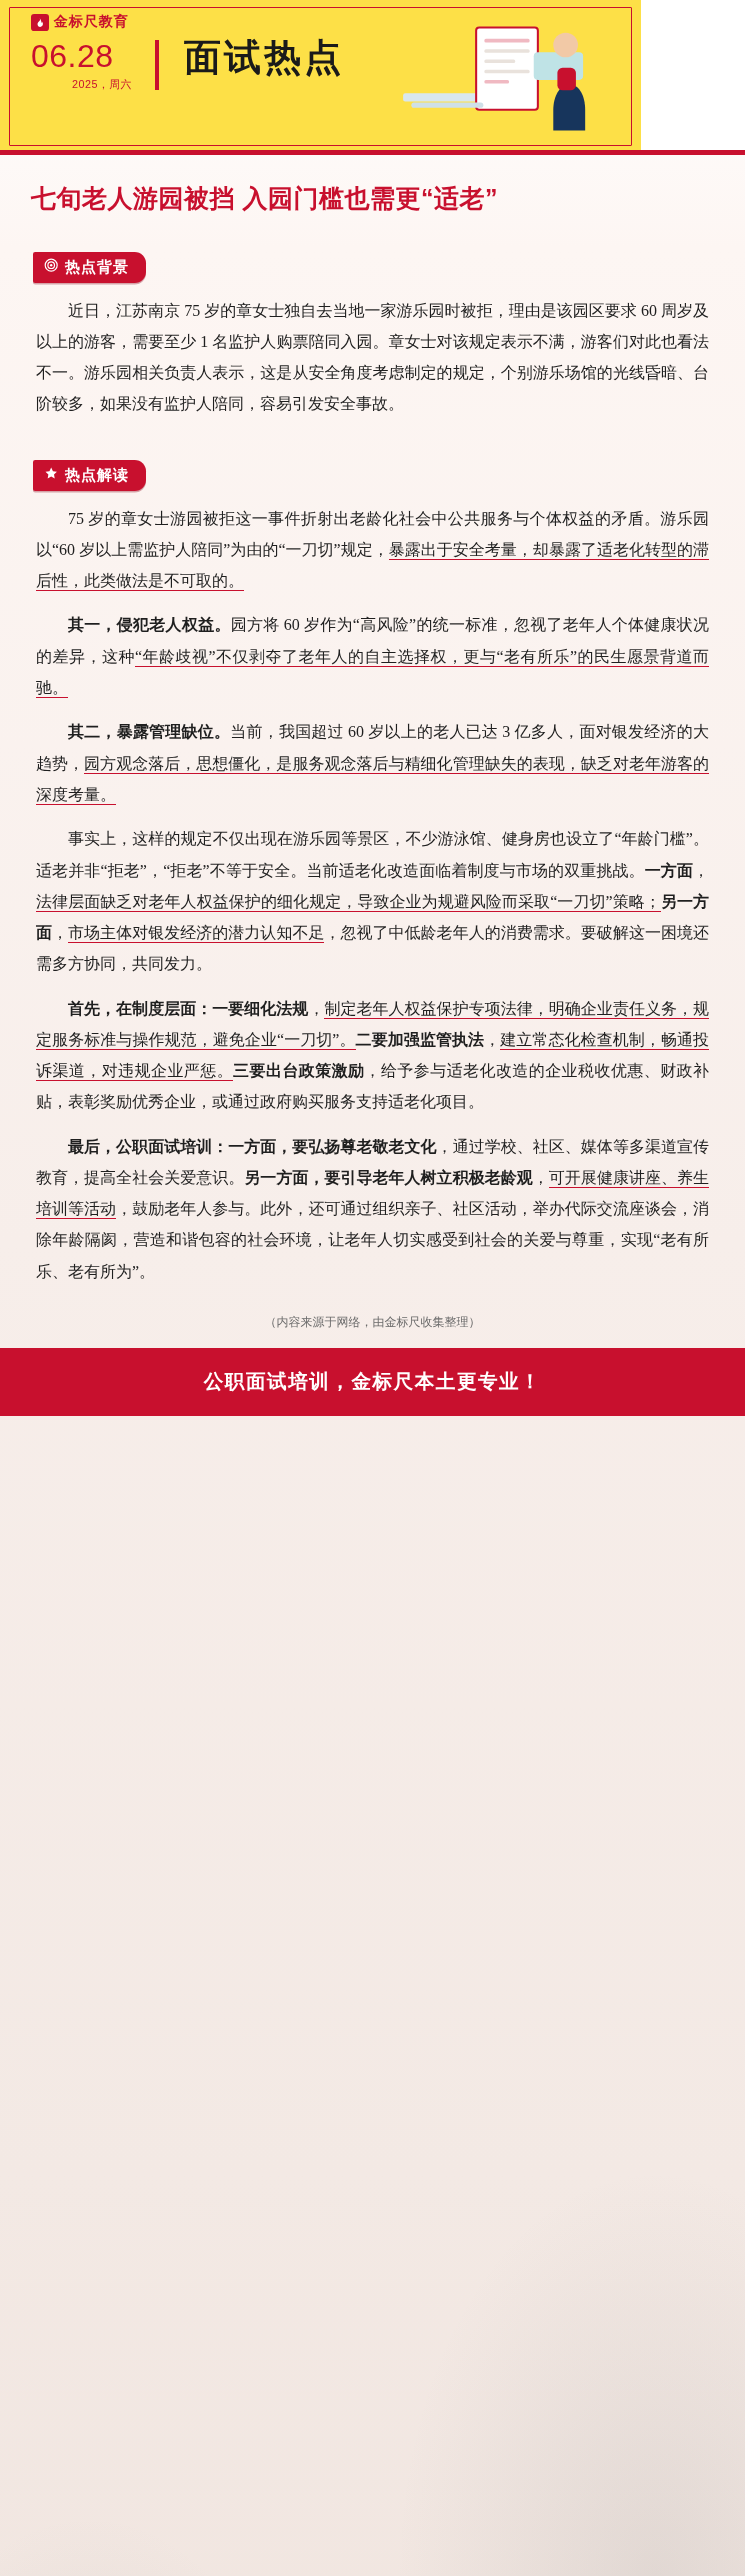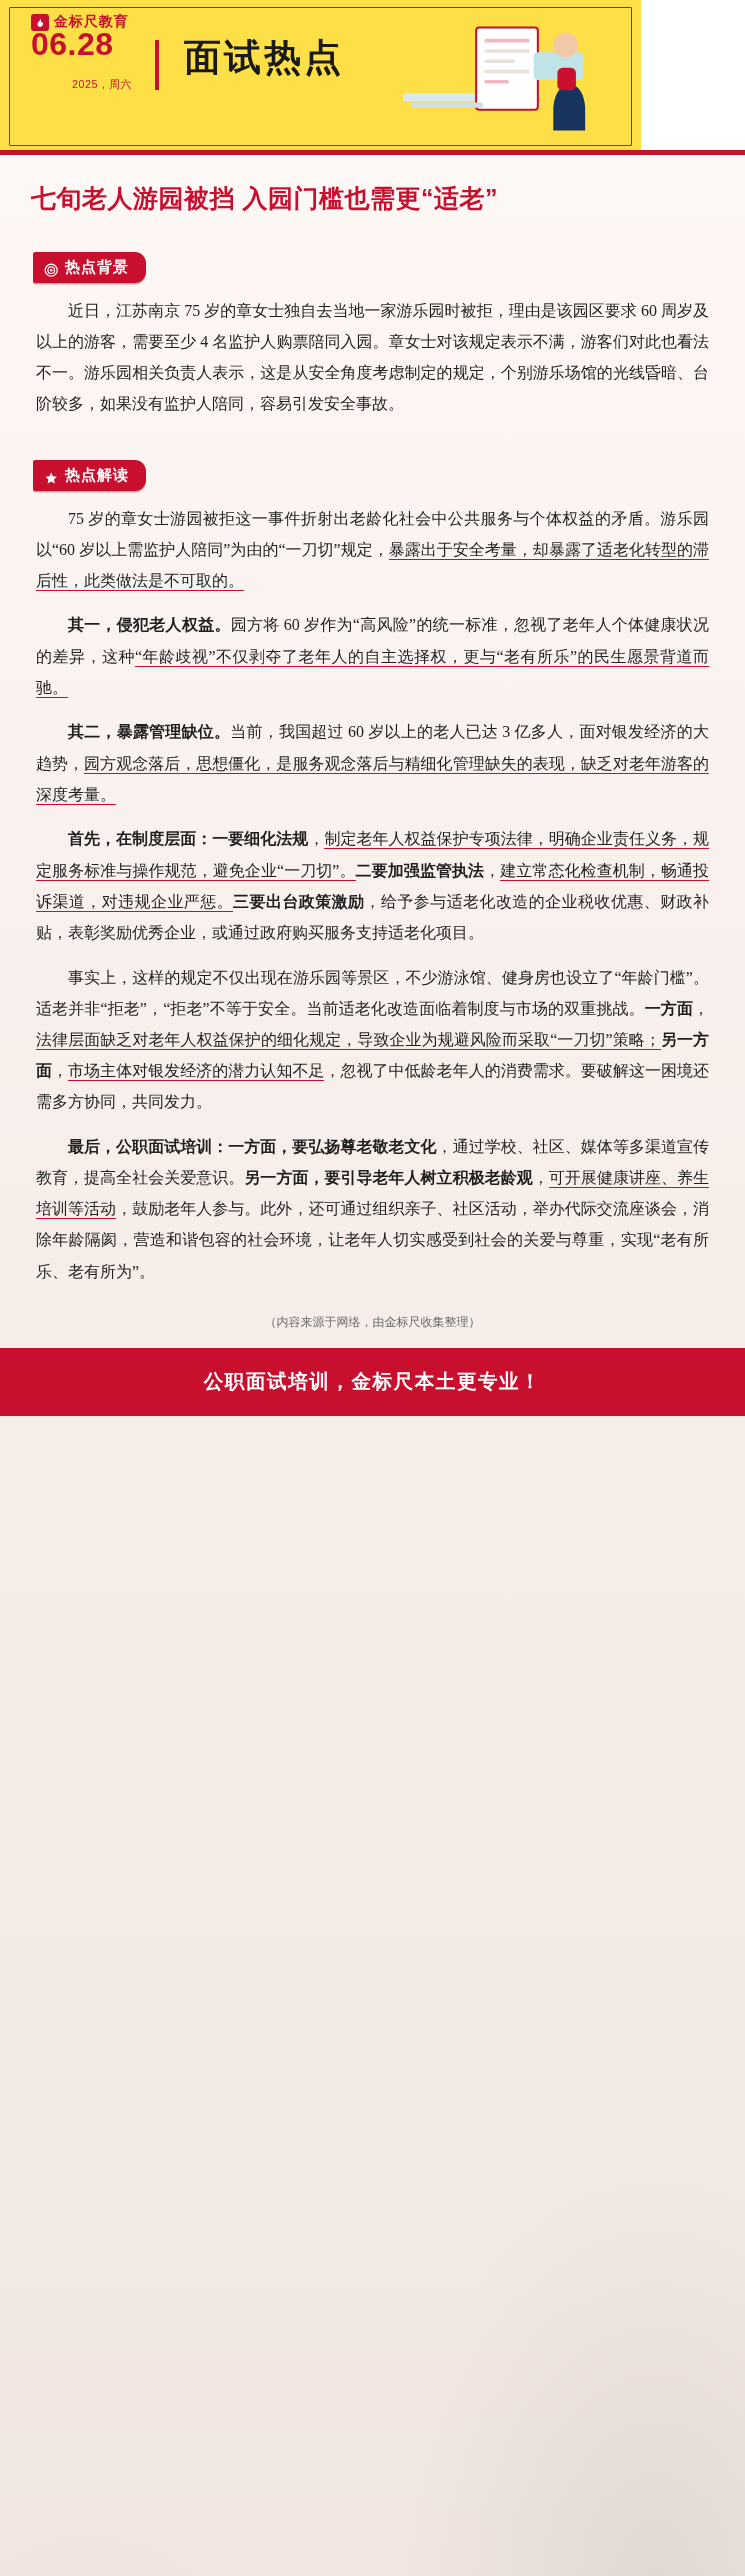--- a/index.html
+++ b/index.html
@@ -52,22 +52,22 @@
   .brand-badge{
     width:17.5px;height:17.5px;border-radius:3.1px;background:#c8102e;
     display:flex;align-items:center;justify-content:center;
   }
   .brand-badge svg{display:block;}
   .brand-text{
     font-size:14px;font-weight:bold;color:#c8102e;letter-spacing:1px;
     font-family:"Liberation Sans","DejaVu Sans",sans-serif;
   }
   .date-big{
-    position:absolute;left:31px;top:28px;
-    font-size:32px;font-weight:bold;color:#c8102e;letter-spacing:0.5px;
+    position:absolute;left:31px;top:40px;
+    font-size:32px;font-weight:normal;color:#c8102e;letter-spacing:0.5px;
     line-height:1;
   }
   .date-sub{
     position:absolute;left:32px;top:78px;
     font-size:10.8px;color:#c8102e;letter-spacing:0.5px;margin-left:40px;
   }
   .vbar{
     position:absolute;left:155px;top:40px;
     width:3.6px;height:50px;background:#c8102e;
   }
@@ -89,21 +89,21 @@
 
   
   .article-title{
     margin:27px 31px 9.3px 31px;
     font-size:25px;font-weight:bold;color:#c8102e;
     letter-spacing:0.5px;line-height:1.35;
   }
 
   
   .sec-label{
-    display:inline-flex;align-items:flex-end;gap:6.2px;
+    display:inline-flex;align-items:flex-start;gap:6.2px;
     margin:27px 0 11.3px 33px;
     padding:6.2px 17.5px 6.2px 11.3px;
     background:#c8102e;color:#fff;
     font-size:15px;font-weight:bold;letter-spacing:1px;
     border-radius:2.1px 11.3px 11.3px 2.1px;
     box-shadow:0 1.5px 0 rgba(140,10,28,.35);
   }
   .sec-label .ico{width:14.4px;height:14.4px;flex:none;}
 
   
@@ -196,39 +196,39 @@
       <svg width="14.4" height="14.4" viewBox="0 0 24 24" aria-hidden="true">
         <circle cx="12" cy="12" r="10" fill="none" stroke="#ffffff" stroke-width="2"></circle>
         <circle cx="12" cy="12" r="5.5" fill="none" stroke="#ffffff" stroke-width="2"></circle>
         <circle cx="12" cy="12" r="2" fill="#ffffff"></circle>
       </svg>
     </span>
     <span>热点背景</span>
   </div>
 
   <div class="content">
-    <p>近日，江苏南京 75 岁的章女士独自去当地一家游乐园时被拒，理由是该园区要求 60 周岁及以上的游客，需要至少 4 名监护人购票陪同入园。章女士对该规定表示不满，游客们对此也看法不一。游乐园相关负责人表示，这是从安全角度考虑制定的规定，个别游乐场馆的光线昏暗、台阶较多，如果没有监护人陪同，容易引发安全事故。</p>
+    <p>近日，江苏南京 75 岁的章女士独自去当地一家游乐园时被拒，理由是该园区要求 60 周岁及以上的游客，需要至少 1 名监护人购票陪同入园。章女士对该规定表示不满，游客们对此也看法不一。游乐园相关负责人表示，这是从安全角度考虑制定的规定，个别游乐场馆的光线昏暗、台阶较多，如果没有监护人陪同，容易引发安全事故。</p>
   </div>
 
   
   <div class="sec-label">
     <span class="ico">
       <svg width="14.4" height="14.4" viewBox="0 0 24 24" aria-hidden="true">
         <path d="M12 2.5l2.9 6.1 6.6.9-4.8 4.6 1.2 6.6L12 17.6 6.1 20.7l1.2-6.6L2.5 9.5l6.6-.9z" fill="#ffffff"></path>
       </svg>
     </span>
     <span>热点解读</span>
   </div>
 
   <div class="content">
     <p>75 岁的章女士游园被拒这一事件折射出老龄化社会中公共服务与个体权益的矛盾。游乐园以“60 岁以上需监护人陪同”为由的“一刀切”规定，<span class="u">暴露出于安全考量，却暴露了适老化转型的滞后性，此类做法是不可取的。</span></p>
     <p><span class="b">其一，侵犯老人权益。</span>园方将 60 岁作为“高风险”的统一标准，忽视了老年人个体健康状况的差异，这种<span class="u">“年龄歧视”不仅剥夺了老年人的自主选择权，更与“老有所乐”的民生愿景背道而驰。</span></p>
     <p><span class="b">其二，暴露管理缺位。</span>当前，我国超过 60 岁以上的老人已达 3 亿多人，面对银发经济的大趋势，<span class="u">园方观念落后，思想僵化，是服务观念落后与精细化管理缺失的表现，缺乏对老年游客的深度考量。</span></p>
+    <p>事实上，这样的规定不仅出现在游乐园等景区，不少游泳馆、健身房也设立了“年龄门槛”。适老并非“拒老”，“拒老”不等于安全。当前适老化改造面临着制度与市场的双重挑战。<span class="b">一方面</span>，<span class="u">法律层面缺乏对老年人权益保护的细化规定，导致企业为规避风险而采取“一刀切”策略；</span><span class="b">另一方面</span>，<span class="u">市场主体对银发经济的潜力认知不足</span>，忽视了中低龄老年人的消费需求。要破解这一困境还需多方协同，共同发力。</p>
     <p><span class="b">首先，在制度层面：</span><span class="b">一要细化法规</span>，<span class="u">制定老年人权益保护专项法律，明确企业责任义务，规定服务标准与操作规范，避免企业“一刀切”。</span><span class="b">二要加强监管执法</span>，<span class="u">建立常态化检查机制，畅通投诉渠道，对违规企业严惩。</span><span class="b">三要出台政策激励</span>，给予参与适老化改造的企业税收优惠、财政补贴，表彰奖励优秀企业，或通过政府购买服务支持适老化项目。</p>
-    <p>事实上，这样的规定不仅出现在游乐园等景区，不少游泳馆、健身房也设立了“年龄门槛”。适老并非“拒老”，“拒老”不等于安全。当前适老化改造面临着制度与市场的双重挑战。<span class="b">一方面</span>，<span class="u">法律层面缺乏对老年人权益保护的细化规定，导致企业为规避风险而采取“一刀切”策略；</span><span class="b">另一方面</span>，<span class="u">市场主体对银发经济的潜力认知不足</span>，忽视了中低龄老年人的消费需求。要破解这一困境还需多方协同，共同发力。</p>
     <p><span class="b">最后，公职面试培训：</span><span class="b">一方面，要弘扬尊老敬老文化</span>，通过学校、社区、媒体等多渠道宣传教育，提高全社会关爱意识。<span class="b">另一方面，要引导老年人树立积极老龄观</span>，<span class="u">可开展健康讲座、养生培训等活动</span>，鼓励老年人参与。此外，还可通过组织亲子、社区活动，举办代际交流座谈会，消除年龄隔阂，营造和谐包容的社会环境，让老年人切实感受到社会的关爱与尊重，实现“老有所乐、老有所为”。</p>
   </div>
 
   
   <div class="footnote">（内容来源于网络，由金标尺收集整理）</div>
 
   
   <div class="footer">公职面试培训，金标尺本土更专业！</div>
 
 </div>

